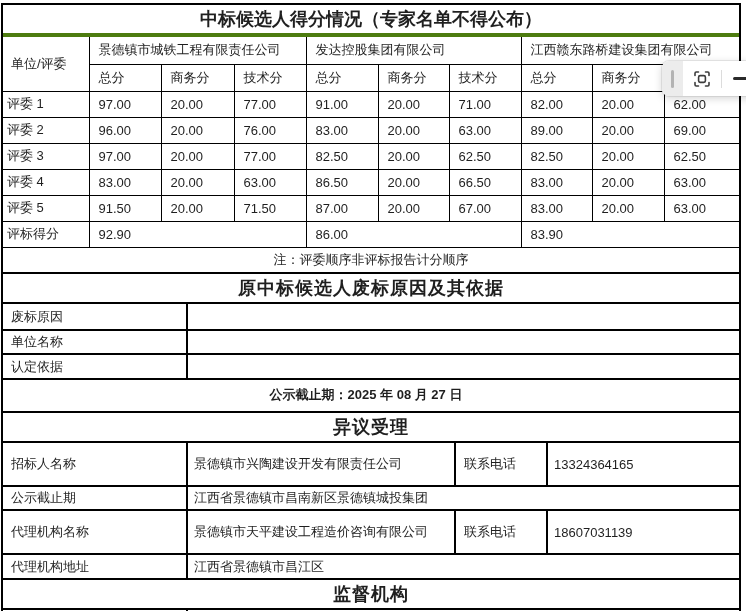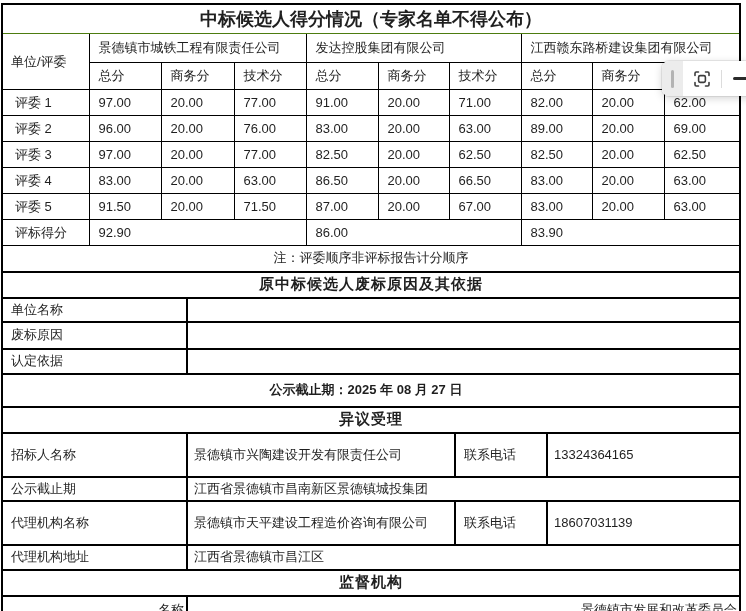--- a/index.html
+++ b/index.html
@@ -27,32 +27,32 @@
   td {
     vertical-align: middle;
     overflow: hidden;
     white-space: nowrap;
     font-size: 13px;
   }
   
   .score td { border: 1px solid #000; padding: 0 2px 0 9px; height: 26px; }
   .score td.title-cell {
     font-size: 18px; font-weight: bold; text-align: center;
-    border-bottom: 1px solid #4d7c0f; height: 28px; padding: 2px;
+    border-bottom: 4px solid #4d7c0f; height: 28px; padding: 2px;
   }
   .score tr.company-row td { height: 29px; }
   .score tr.subhead-row td { height: 27px; }
   .score td.corner-cell { padding-left: 8px; }
-  .score td.judge-label { padding-left: 12px; }
+  .score td.judge-label { padding-left: 4px; }
   .score td.note-cell { text-align: center; height: 25px; padding: 0 4px; border-radius: 11px; }
   
   .sec { border-top: 2px solid #000; }
   .sec td { border: 2px solid #000; padding: 0 2px 0 8px; height: 24px; }
   .sec td.heading-cell {
-    font-size: 15px; font-weight: bold; text-align: center;
+    font-size: 18px; font-weight: bold; text-align: center;
     padding: 2px; height: 26px; letter-spacing: 1px;
   }
   .sec td.tall { height: 27px; }
   .rej td.value-cell { padding-left: 10px; }
   .obj td.value-cell, .obj td.phone-cell { padding-left: 6px; }
   .obj tr.named-row td { height: 44px; }
   .sup td.value-cell { padding-left: 10px; }
   .sup tr.name-row td { height: 27px; text-align: right; }
   .deadline-row {
     border-top: 2px solid #000;
@@ -199,26 +199,26 @@
   <table class="sec rej">
     <colgroup>
         <col style="width:184px">
         <col>
       </colgroup>
     <tbody>
         <tr>
       <td colspan="2" class="heading-cell">原中标候选人废标原因及其依据</td>
     </tr>
     <tr>
+      <td class="tall">废标原因</td>
+      <td class="tall value-cell"></td>
+    </tr>
+    <tr>
       <td>单位名称</td>
       <td class="value-cell"></td>
-    </tr>
-    <tr>
-      <td class="tall">废标原因</td>
-      <td class="tall value-cell"></td>
     </tr>
     <tr>
       <td>认定依据</td>
       <td class="value-cell"></td>
     </tr>
   </tbody>
     </table>
 
   <div class="deadline-row">公示截止期：2025 年 08 月 27 日</div>
 

